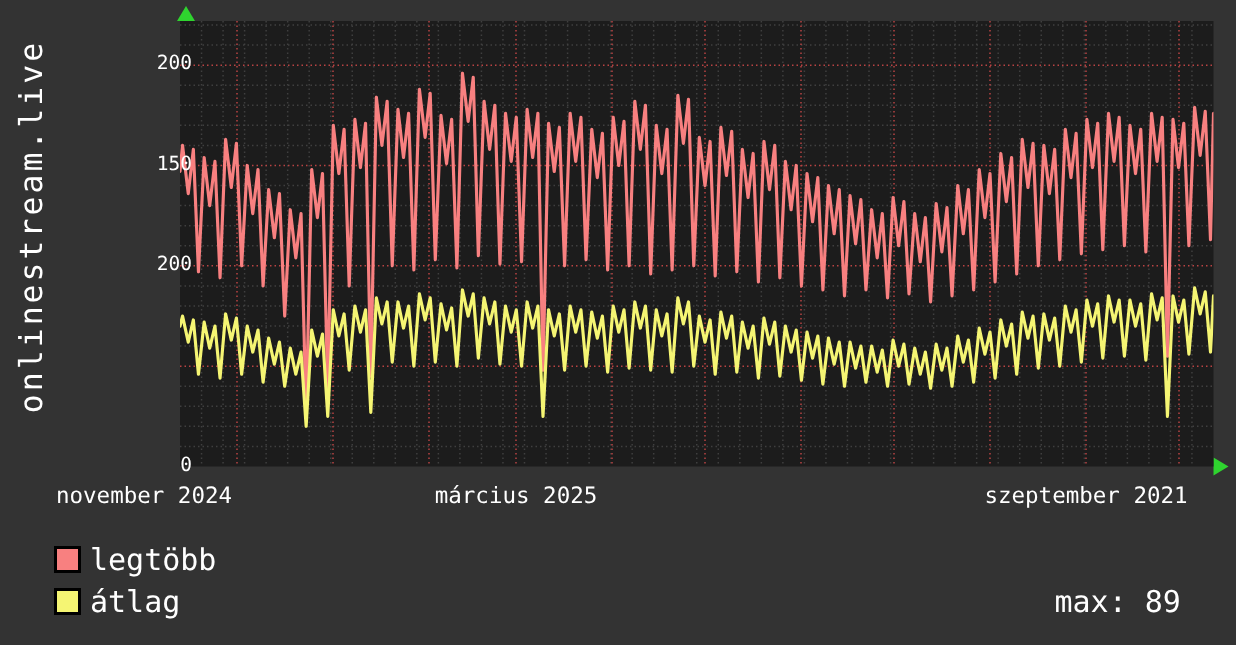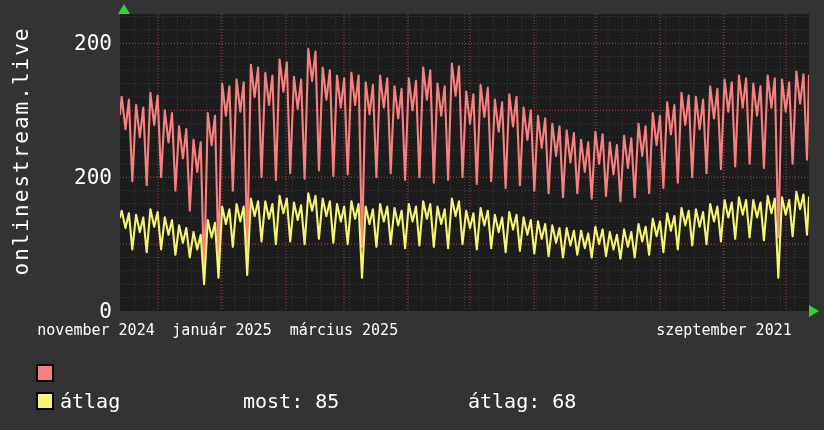--- a/index.html
+++ b/index.html
@@ -12,22 +12,22 @@
     position:absolute;left:-128px;top:138px;width:300px;height:26px;
     text-align:center;font-size:21px;letter-spacing:2px;
     transform:rotate(-90deg);white-space:nowrap;
   }
   .canvas{
     position:absolute;left:120px;top:14px;width:689px;height:297px;
     background:#1c1c1c;
   }
   .canvas svg{position:absolute;left:0;top:0;}
   .ylab{
-    position:absolute;left:0;width:112px;text-align:right;
-    font-size:21px;line-height:24px;
+    position:absolute;left:16px;width:112px;text-align:right;
+    font-size:13px;line-height:24px;
   }
   .y0{top:31px}.y1{top:98px}.y2{top:165px}.y3{top:232px}.y4{top:299px}
   .xlab{
     position:absolute;top:321px;transform:translateX(-50%);
     font-size:15px;line-height:18px;white-space:nowrap;
   }
   .x0{left:96px}.x1{left:222px}.x2{left:344px}.x3{left:470px}.x4{left:596px}.x5{left:724px}
   .arrow-up{
     position:absolute;left:118px;top:4px;width:0;height:0;
     border-left:6px solid transparent;border-right:6px solid transparent;
@@ -140,29 +140,29 @@
         <line x1="0" y1="230.1081081081081" x2="689" y2="230.1081081081081" stroke="#b84343" stroke-width="1" stroke-dasharray="1 2"></line>
         <line x1="0" y1="163.2162162162162" x2="689" y2="163.2162162162162" stroke="#b84343" stroke-width="1" stroke-dasharray="1 2"></line>
         <line x1="0" y1="96.32432432432432" x2="689" y2="96.32432432432432" stroke="#b84343" stroke-width="1" stroke-dasharray="1 2"></line>
         <line x1="0" y1="29.432432432432392" x2="689" y2="29.432432432432392" stroke="#b84343" stroke-width="1" stroke-dasharray="1 2"></line>
         <polyline points="0.0,100.3 1.7,82.9 5.5,115.1 8.9,85.6 12.3,167.2 16.1,91.0 19.8,123.1 23.3,93.6 26.7,171.2 30.4,78.9 34.2,111.0 37.6,81.6 41.1,163.2 44.8,96.3 48.5,128.4 52.0,99.0 55.4,176.6 59.1,112.4 62.9,144.5 66.3,115.1 69.8,196.7 73.5,125.8 77.2,157.9 80.7,128.4 84.1,263.6 87.8,99.0 91.6,131.1 95.0,101.7 98.5,246.2 102.2,69.6 105.9,101.7 109.4,72.2 112.8,176.6 116.6,65.6 120.3,97.7 123.7,68.2 127.2,236.8 130.9,50.8 134.6,82.9 138.1,53.5 141.5,163.2 145.3,58.9 149.0,91.0 152.4,61.5 155.9,165.9 159.6,45.5 163.4,77.6 166.8,48.2 170.2,159.2 174.0,62.9 177.7,95.0 181.1,65.6 184.6,164.6 188.3,34.8 192.1,66.9 195.5,37.5 198.9,156.5 202.7,53.5 206.4,85.6 209.9,56.2 213.3,161.9 217.0,61.5 220.8,93.6 224.2,64.2 227.7,160.5 231.4,58.9 235.1,91.0 238.6,61.5 242.0,232.8 245.7,68.2 249.5,100.3 252.9,70.9 256.4,163.2 260.1,61.5 263.8,93.6 267.3,64.2 270.7,159.2 274.5,72.2 278.2,104.4 281.6,74.9 285.1,165.9 288.8,64.2 292.5,96.3 296.0,66.9 299.4,163.2 303.2,53.5 306.9,85.6 310.3,56.2 313.8,168.6 317.5,69.6 321.2,101.7 324.7,72.2 328.1,165.9 331.9,49.5 335.6,81.6 339.0,52.2 342.5,163.2 346.2,77.6 350.0,109.7 353.4,80.3 356.8,169.9 360.6,70.9 364.3,103.0 367.8,73.6 371.2,167.2 374.9,85.6 378.7,117.7 382.1,88.3 385.6,173.9 389.3,80.3 393.0,112.4 396.5,82.9 399.9,171.2 403.6,93.6 407.4,125.8 410.8,96.3 414.3,176.6 418.0,101.7 421.7,133.8 425.2,104.4 428.6,179.3 432.3,109.7 436.1,141.8 439.5,112.4 443.0,183.3 446.7,116.4 450.4,148.5 453.9,119.1 457.3,179.3 461.1,125.8 464.8,157.9 468.2,128.4 471.7,184.6 475.4,117.7 479.1,149.8 482.6,120.4 486.0,181.9 489.8,128.4 493.5,160.5 496.9,131.1 500.4,187.3 504.1,121.7 507.9,153.9 511.3,124.4 514.7,183.3 518.5,109.7 522.2,141.8 525.6,112.4 529.1,179.3 532.8,99.0 536.6,131.1 540.0,101.7 543.4,173.9 547.2,88.3 550.9,120.4 554.4,91.0 557.8,168.6 561.5,78.9 565.3,111.0 568.7,81.6 572.2,163.2 575.9,82.9 579.6,115.1 583.1,85.6 586.5,159.2 590.2,72.2 594.0,104.4 597.4,74.9 600.9,155.2 604.6,65.6 608.3,97.7 611.8,68.2 615.2,152.5 619.0,61.5 622.7,93.6 626.1,64.2 629.6,149.8 633.3,69.6 637.0,101.7 640.5,72.2 643.9,153.9 647.7,61.5 651.4,93.6 654.8,64.2 658.3,223.4 662.0,65.6 665.7,97.7 669.2,68.2 672.6,149.8 676.4,57.5 680.1,89.6 683.5,60.2 687.0,145.8 689.0,61.5" fill="none" stroke="#f88080" stroke-width="2.1" stroke-linejoin="round" stroke-linecap="round"></polyline>
         <polyline points="0.0,203.4 1.7,196.7 5.5,214.1 8.9,199.3 12.3,235.5 16.1,200.7 19.8,218.1 23.3,203.4 26.7,238.1 30.4,195.3 34.2,212.7 37.6,198.0 41.1,235.5 44.8,203.4 48.5,220.7 52.0,206.0 55.4,240.8 59.1,211.4 62.9,228.8 66.3,214.1 69.8,243.5 73.5,218.1 77.2,235.5 80.7,220.7 84.1,270.2 87.8,206.0 91.6,223.4 95.0,208.7 98.5,263.6 102.2,192.6 105.9,210.0 109.4,195.3 112.8,232.8 116.6,190.0 120.3,207.4 123.7,192.6 127.2,260.9 130.9,184.6 134.6,202.0 138.1,187.3 141.5,227.4 145.3,187.3 149.0,204.7 152.4,190.0 155.9,230.1 159.6,181.9 163.4,199.3 166.8,184.6 170.2,227.4 174.0,188.6 177.7,206.0 181.1,191.3 184.6,230.1 188.3,179.3 192.1,196.7 195.5,181.9 198.9,224.8 202.7,184.6 206.4,202.0 209.9,187.3 213.3,228.8 217.0,190.0 220.8,207.4 224.2,192.6 227.7,230.1 231.4,187.3 235.1,204.7 238.6,190.0 242.0,263.6 245.7,192.6 249.5,210.0 252.9,195.3 256.4,232.8 260.1,190.0 263.8,207.4 267.3,192.6 270.7,230.1 274.5,194.0 278.2,211.4 281.6,196.7 285.1,234.1 288.8,190.0 292.5,207.4 296.0,192.6 299.4,231.4 303.2,187.3 306.9,204.7 310.3,190.0 313.8,232.8 317.5,192.6 321.2,210.0 324.7,195.3 328.1,234.1 331.9,184.6 335.6,202.0 339.0,187.3 342.5,230.1 346.2,196.7 350.0,214.1 353.4,199.3 356.8,235.5 360.6,194.0 364.3,211.4 367.8,196.7 371.2,234.1 374.9,200.7 378.7,218.1 382.1,203.4 385.6,238.1 389.3,198.0 393.0,215.4 396.5,200.7 399.9,236.8 403.6,203.4 407.4,220.7 410.8,206.0 414.3,239.5 418.0,207.4 421.7,224.8 425.2,210.0 428.6,242.1 432.3,211.4 436.1,228.8 439.5,214.1 443.0,243.5 446.7,214.1 450.4,231.4 453.9,216.7 457.3,240.8 461.1,216.7 464.8,234.1 468.2,219.4 471.7,243.5 475.4,212.7 479.1,230.1 482.6,215.4 486.0,242.1 489.8,218.1 493.5,235.5 496.9,220.7 500.4,244.8 504.1,215.4 507.9,232.8 511.3,218.1 514.7,243.5 518.5,210.0 522.2,227.4 525.6,212.7 529.1,240.8 532.8,204.7 536.6,222.1 540.0,207.4 543.4,238.1 547.2,199.3 550.9,216.7 554.4,202.0 557.8,235.5 561.5,194.0 565.3,211.4 568.7,196.7 572.2,231.4 575.9,195.3 579.6,212.7 583.1,198.0 586.5,230.1 590.2,190.0 594.0,207.4 597.4,192.6 600.9,227.4 604.6,186.0 608.3,203.4 611.8,188.6 615.2,224.8 619.0,183.3 622.7,200.7 626.1,186.0 629.6,223.4 633.3,186.0 637.0,203.4 640.5,188.6 643.9,226.1 647.7,181.9 651.4,199.3 654.8,184.6 658.3,263.6 662.0,183.3 665.7,200.7 669.2,186.0 672.6,222.1 676.4,177.9 680.1,195.3 683.5,180.6 687.0,220.7 689.0,183.3" fill="none" stroke="#f5f573" stroke-width="2.1" stroke-linejoin="round" stroke-linecap="round"></polyline>
       </svg>
   </div>
 
   <div class="ylab y0">200</div>
+  <div class="ylab y1">150</div>
   <div class="ylab y2">200</div>
   <div class="ylab y4">0</div>
 
   <div class="xlab x0">november 2024</div>
-  <div class="xlab x1">január 2025</div>
   <div class="xlab x2">március 2025</div>
   <div class="xlab x5">szeptember 2021</div>
 
   <div class="swatch sw0" style="background: rgb(248, 128, 128);"></div>
+  <div class="legend-label ll0">legtöbb</div>
 
   <div class="swatch sw1" style="background: rgb(245, 245, 115);"></div>
   <div class="legend-label ll1">átlag</div>
 
-  <div class="stat st0">most: 85</div>
-  <div class="stat st1">átlag: 68</div>
+  <div class="stat st2">max: 89</div>
 
 </div>
 
 </body></html>

